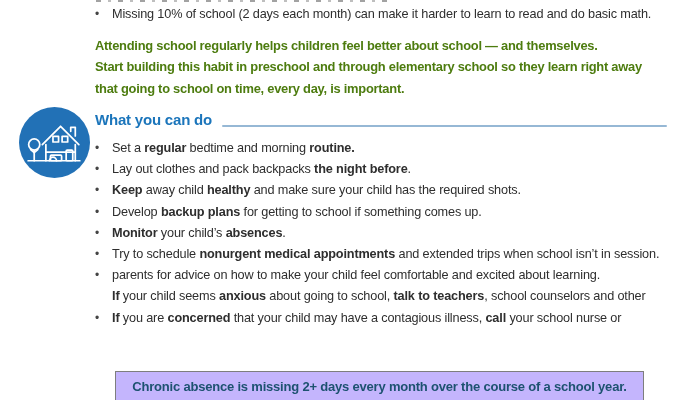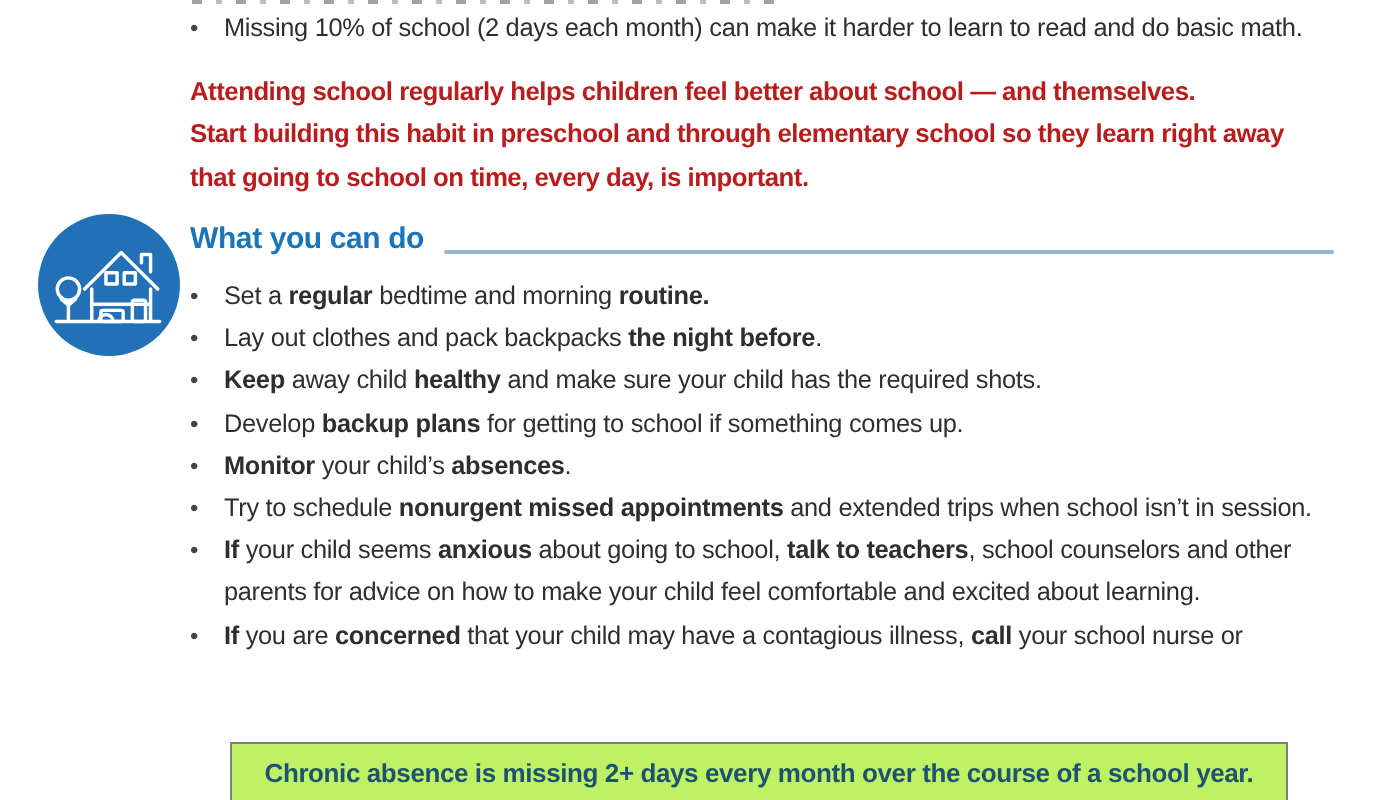--- a/index.html
+++ b/index.html
@@ -12,35 +12,35 @@
     position:absolute;left:96px;top:0;width:292px;height:2px;
     background:repeating-linear-gradient(90deg,rgba(70,70,70,.5) 0 5px,transparent 5px 12px,rgba(70,70,70,.35) 12px 15px,transparent 15px 22px);
   }
   .top-bullets{position:absolute;left:95px;top:4px;width:592px;}
   .li{display:flex;align-items:flex-start;}
   .marker{flex:0 0 17px;font-size:12px;line-height:21.2px;color:#444;}
   .li-text{flex:1;font-size:12.7px;letter-spacing:-0.15px;line-height:21.2px;}
   .li-text b{font-weight:700;text-align:center;}
   .bold-para{
     position:absolute;left:95px;top:35px;width:600px;
-    font-weight:700;font-size:12.9px;letter-spacing:-0.25px;line-height:21.4px;color:#b91c1c;
+    font-weight:700;font-size:12.9px;letter-spacing:-0.25px;line-height:21.4px;color:#4d7c0f;
   }
   .bold-para div{white-space:nowrap;}
   .section-icon{position:absolute;left:19px;top:107px;width:71px;height:71px;}
   .section-header{
     position:absolute;left:95px;top:108px;right:31px;display:flex;align-items:flex-start;
   }
   .section-heading{
     font-weight:700;font-size:15px;letter-spacing:-0.2px;color:#1b75bb;line-height:24px;white-space:nowrap;
   }
   .heading-rule{flex:1;height:2px;background:#96b8d5;margin:17px 2px 0 10px;border-radius:1px;}
   .action-bullets{position:absolute;left:95px;top:138px;width:594px;}
   .callout{
     position:absolute;left:115px;top:371px;width:527px;height:28px;
-    border:1px solid #7e7e7e;background:#bef264;
+    border:1px solid #7e7e7e;background:#c4b5fd;
     display:flex;align-items:center;justify-content:center;
   }
   .callout-text{
     font-weight:700;font-size:13px;letter-spacing:-0.2px;color:#1d5270;white-space:nowrap;
   }
 </style>
 </head>
 <body>
 
 <div class="page">
@@ -123,28 +123,28 @@
       </div>
       <div class="li">
         <span class="marker">•</span>
         <div class="li-text">
           <div><b>Monitor</b><span> your child’s </span><b>absences</b><span>.</span></div>
         </div>
       </div>
       <div class="li">
         <span class="marker">•</span>
         <div class="li-text">
-          <div><span>Try to schedule </span><b>nonurgent missed appointments</b><span> and extended trips when school isn’t in session.</span></div>
+          <div><span>Try to schedule </span><b>nonurgent medical appointments</b><span> and extended trips when school isn’t in session.</span></div>
         </div>
       </div>
       <div class="li">
         <span class="marker">•</span>
         <div class="li-text">
+          <div><span>parents for advice on how to make your child feel comfortable and excited about learning.</span></div>
           <div><b>If</b><span> your child seems </span><b>anxious</b><span> about going to school, </span><b>talk to teachers</b><span>, school counselors and other</span></div>
-          <div><span>parents for advice on how to make your child feel comfortable and excited about learning.</span></div>
         </div>
       </div>
       <div class="li">
         <span class="marker">•</span>
         <div class="li-text">
           <div><b>If</b><span> you are </span><b>concerned</b><span> that your child may have a contagious illness, </span><b>call</b><span> your school nurse or</span></div>
         </div>
       </div>
     </div>
 

